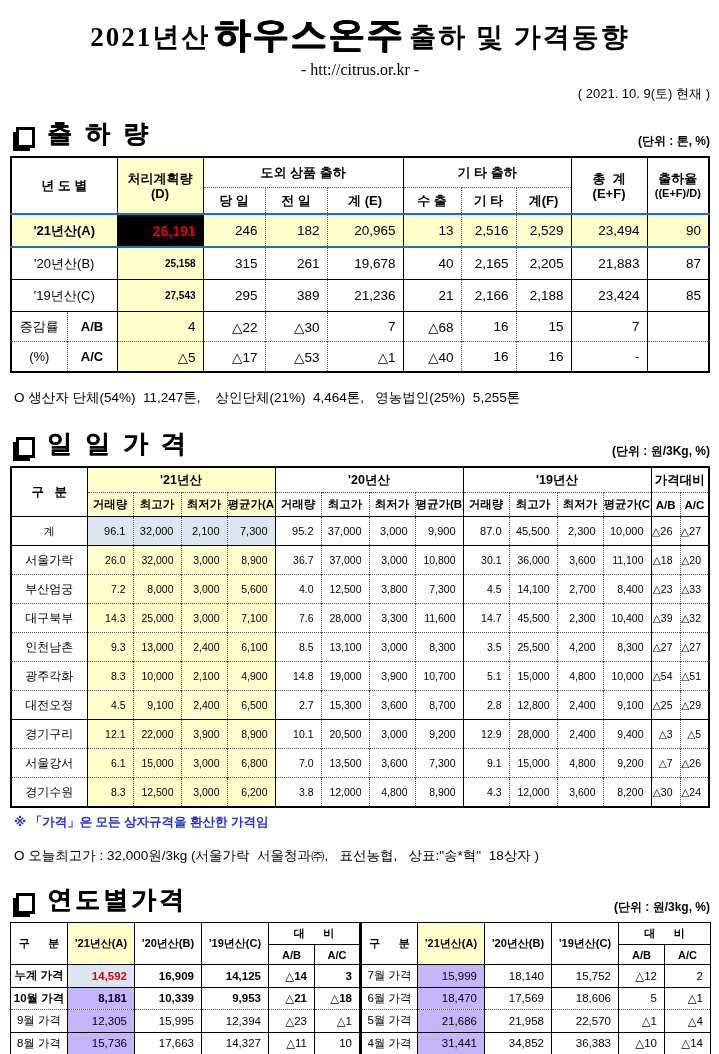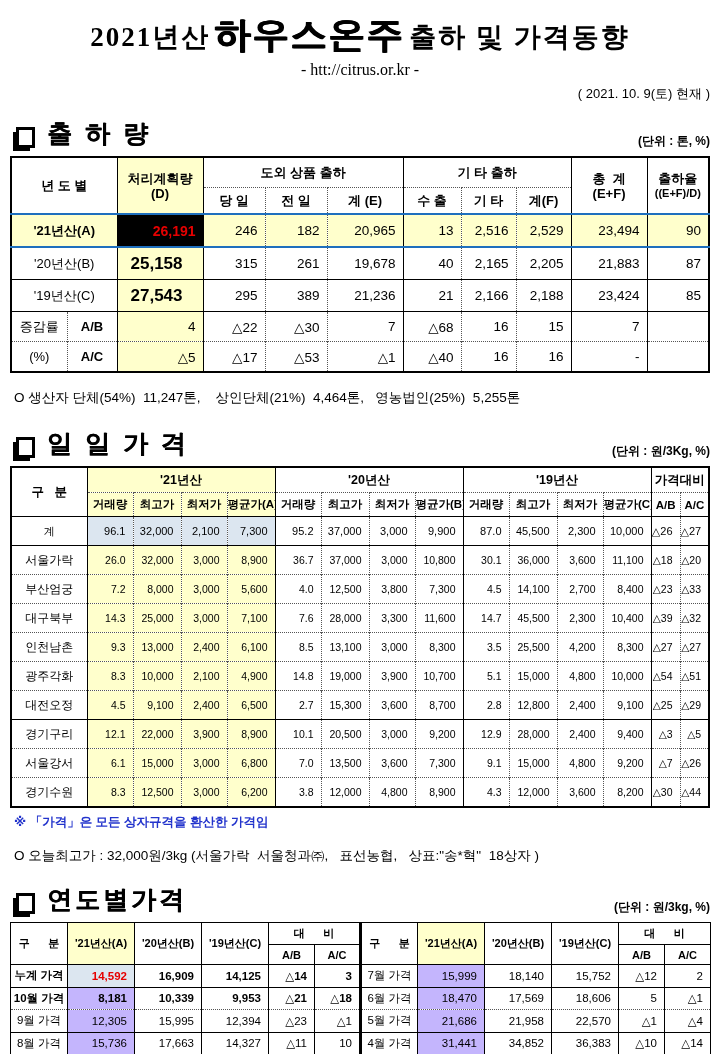--- a/index.html
+++ b/index.html
@@ -35,21 +35,21 @@
   .t1 th { font-size:13px; }
   .t1 thead tr:first-child th { height:29px; }
   .t1 thead tr:last-child th { height:25px; }
   .t1 thead .two-line { line-height:15px; }
   .t1 tbody td { height:31px; font-size:13.5px; }
   .t1 tbody tr.rab td, .t1 tbody tr.rac td { height:29px; }
   .t1 td.lbl { text-align:center; font-size:13px; }
   .t1 tr.r21 td { border-top:2.5px solid #1E6FBE; border-bottom:2.5px solid #1E6FBE; background:#FFFFCC; }
   .t1 tr.r21 td.lbl { font-weight:bold; }
   .t1 tr.r21 td.c0 { background:#000000; color:#E60000; font-weight:bold; font-size:14px; }
-  .t1 tr.r20 td.c0, .t1 tr.r19 td.c0 { background:#FFFFCC; font-weight:bold; font-size:17px;text-align:center; }
+  .t1 tr.r20 td.c0, .t1 tr.r19 td.c0 { background:#FFFFCC; font-weight:bold; font-size:10px; }
   .t1 tr.rab td.c0, .t1 tr.rac td.c0 { background:#FFFFCC; }
   .t1 tr.r19 td { border-top:1px solid #000; }
   .t1 tr.rab td { border-top:1.4px solid #000; }
   .t1 tr.rac td { border-top:1px dotted #555; }
 
   
   .t2 { margin-top:2px; }
   .t2 th { font-size:11.5px; }
   .t2 thead tr:first-child th { height:24px; font-size:12.5px; }
   .t2 thead tr:last-child th { height:23px; border-top:1px dotted #555; }
@@ -417,21 +417,21 @@
           <td class="num br-s y21">6,200</td>
           <td class="num br-d">3.8</td>
           <td class="num br-d">12,000</td>
           <td class="num br-d">4,800</td>
           <td class="num br-s">8,900</td>
           <td class="num br-d">4.3</td>
           <td class="num br-d">12,000</td>
           <td class="num br-d">3,600</td>
           <td class="num br-s">8,200</td>
           <td class="num br-d">△30</td>
-          <td class="num ">△44</td>
+          <td class="num ">△24</td>
         </tr>
       </tbody>
   </table>
 
   <div class="note blue-note">※ 「가격」은 모든 상자규격을 환산한 가격임</div>
   <div class="note">O 오늘최고가 : 32,000원/3kg (서울가락  서울청과㈜,   표선농협,   상표:"송*혁"  18상자 )</div>
 
   <div class="sec-head" style="margin-top:18px">
     <span class="box-icon"></span>
     <span class="sec-title">연도별가격</span>

